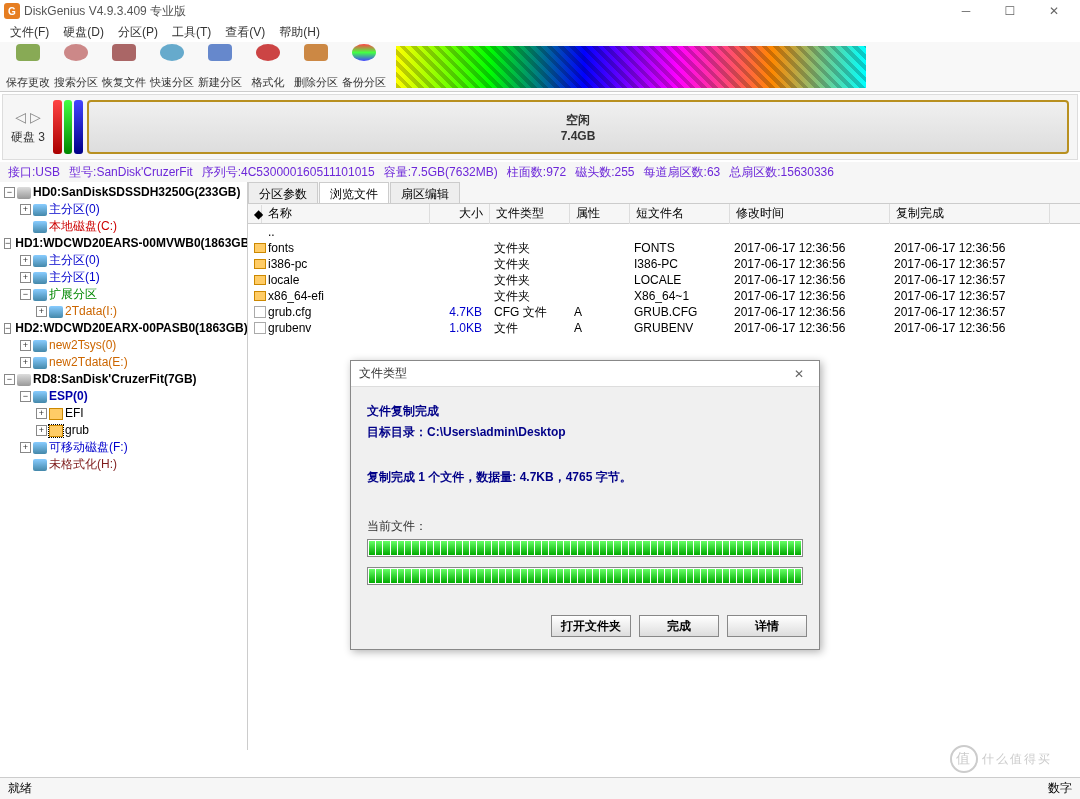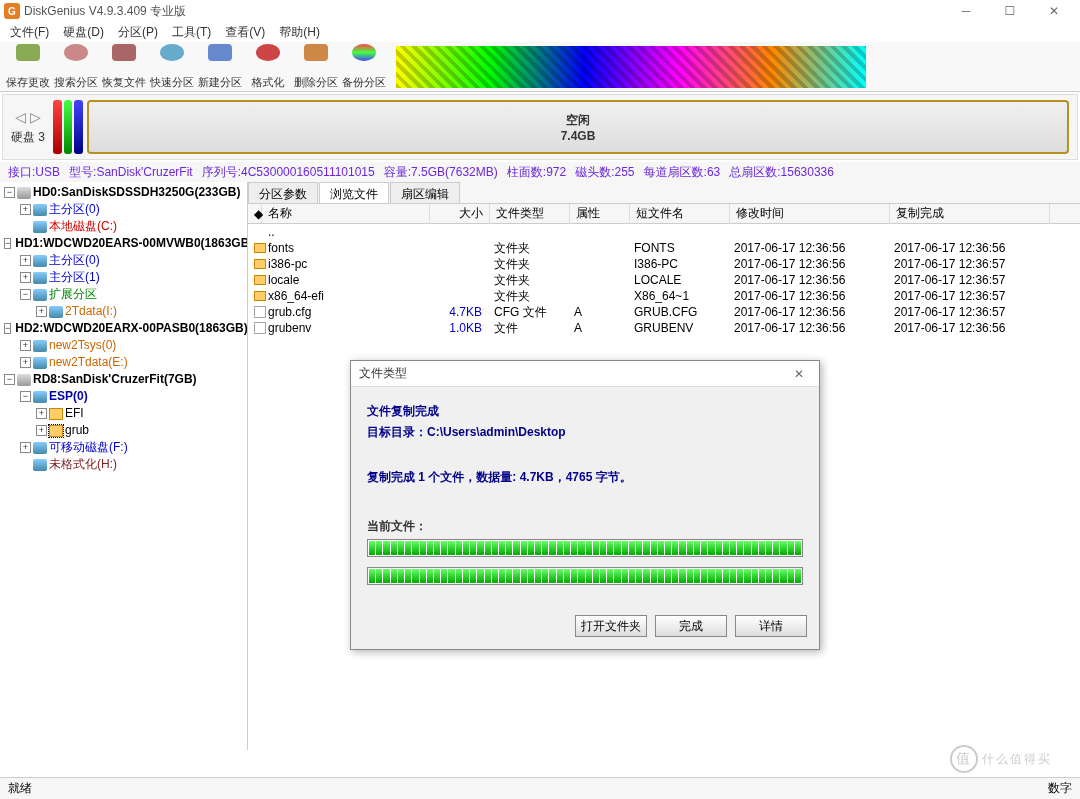--- a/index.html
+++ b/index.html
@@ -62,25 +62,25 @@
 .fc-ctime { width: 160px; }
 .ico-file { width: 12px; height: 12px; background: #fff; border: 1px solid #aaa; }
 .ico-dir { width: 12px; height: 10px; background: #fc6; border: 1px solid #c80; }
 .dialog { position: absolute; left: 350px; top: 360px; width: 470px; background: #f0f0f0; border: 1px solid #888; box-shadow: 2px 2px 8px rgba(0,0,0,.3); }
 .dlg-title { height: 26px; display: flex; align-items: center; padding: 0 8px; background: #fff; border-bottom: 1px solid #ddd; }
 .dlg-title-text { flex: 1; color: #333; }
 .dlg-close { width: 24px; text-align: center; cursor: pointer; color: #666; }
 .dlg-body { padding: 12px 16px; color: #000088; font-family: "SimSun"; }
 .dlg-line { margin: 4px 0; font-weight: bold; }
 .dlg-sep { height: 20px; }
-.prog-label { color: #333; font-weight: bold; margin-top: 8px; }
+.prog-label { color: #333; font-weight: normal; margin-top: 8px; }
 .progress { width: 100%; height: 18px; border: 1px solid #888; background: #fff; margin: 4px 0 10px; display: flex; padding:1px; gap:1px; }
 .progress .seg { flex: 1; background: linear-gradient(#6f6,#0a0); }
 .dlg-buttons { display: flex; justify-content: flex-end; gap: 8px; padding: 8px 12px 12px; }
-.dlg-btn { width: 72px; height: 22px; border: 1px solid #888; background: linear-gradient(#fff,#ddd); cursor: pointer; }
+.dlg-btn { width: 80px; height: 22px; border: 1px solid #888; background: linear-gradient(#fff,#ddd); cursor: pointer; font-weight: bold; }
 .status-bar { position: absolute; bottom: 0; left: 0; right: 0; height: 22px; border-top: 1px solid #ccc; display: flex; align-items: center; padding: 0 8px; background: #f6f6f6; }
 .status-left { flex: 1; }
 .status-right { }
 .watermark { position: absolute; right: 28px; bottom: 26px; color: #ccc; font-size: 14px; letter-spacing: 2px; display:flex; align-items:center; gap:4px;}
 .wm-circle { width:28px; height:28px; border:2px solid #ccc; border-radius:50%; display:flex; align-items:center; justify-content:center; font-size:14px;}
 </style>
 </head>
 <body>
 
 <div class="title-bar">

